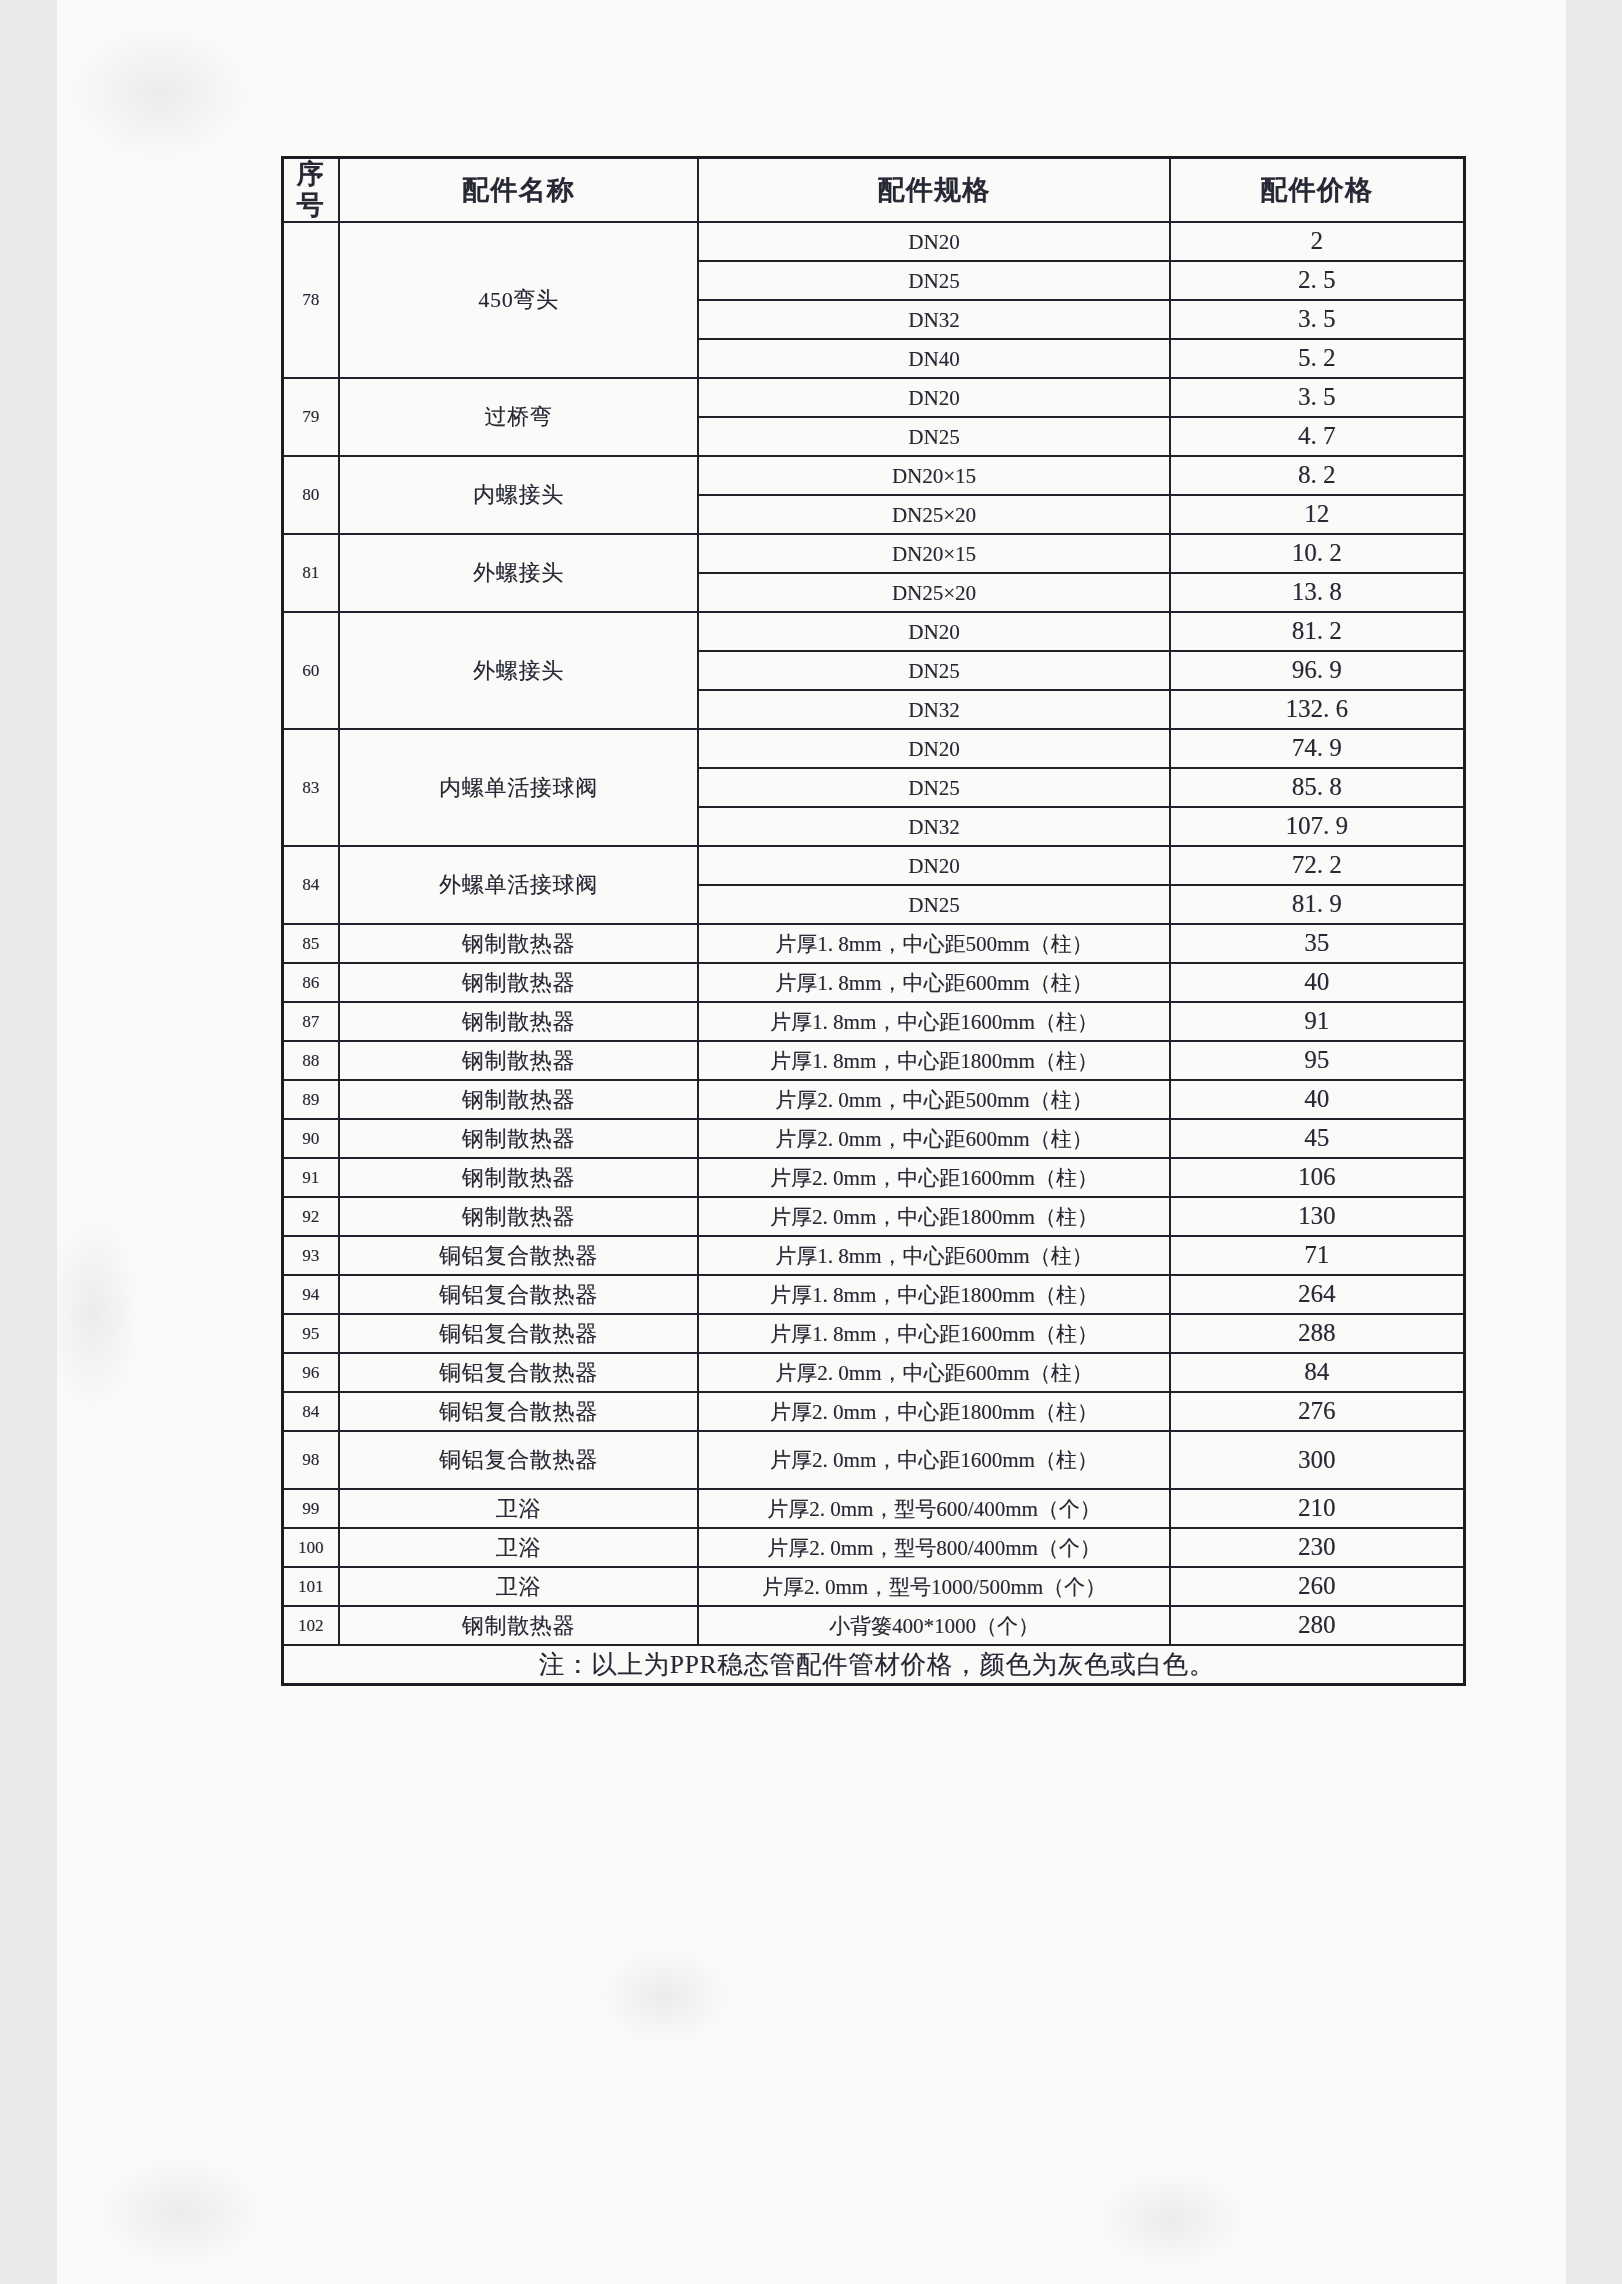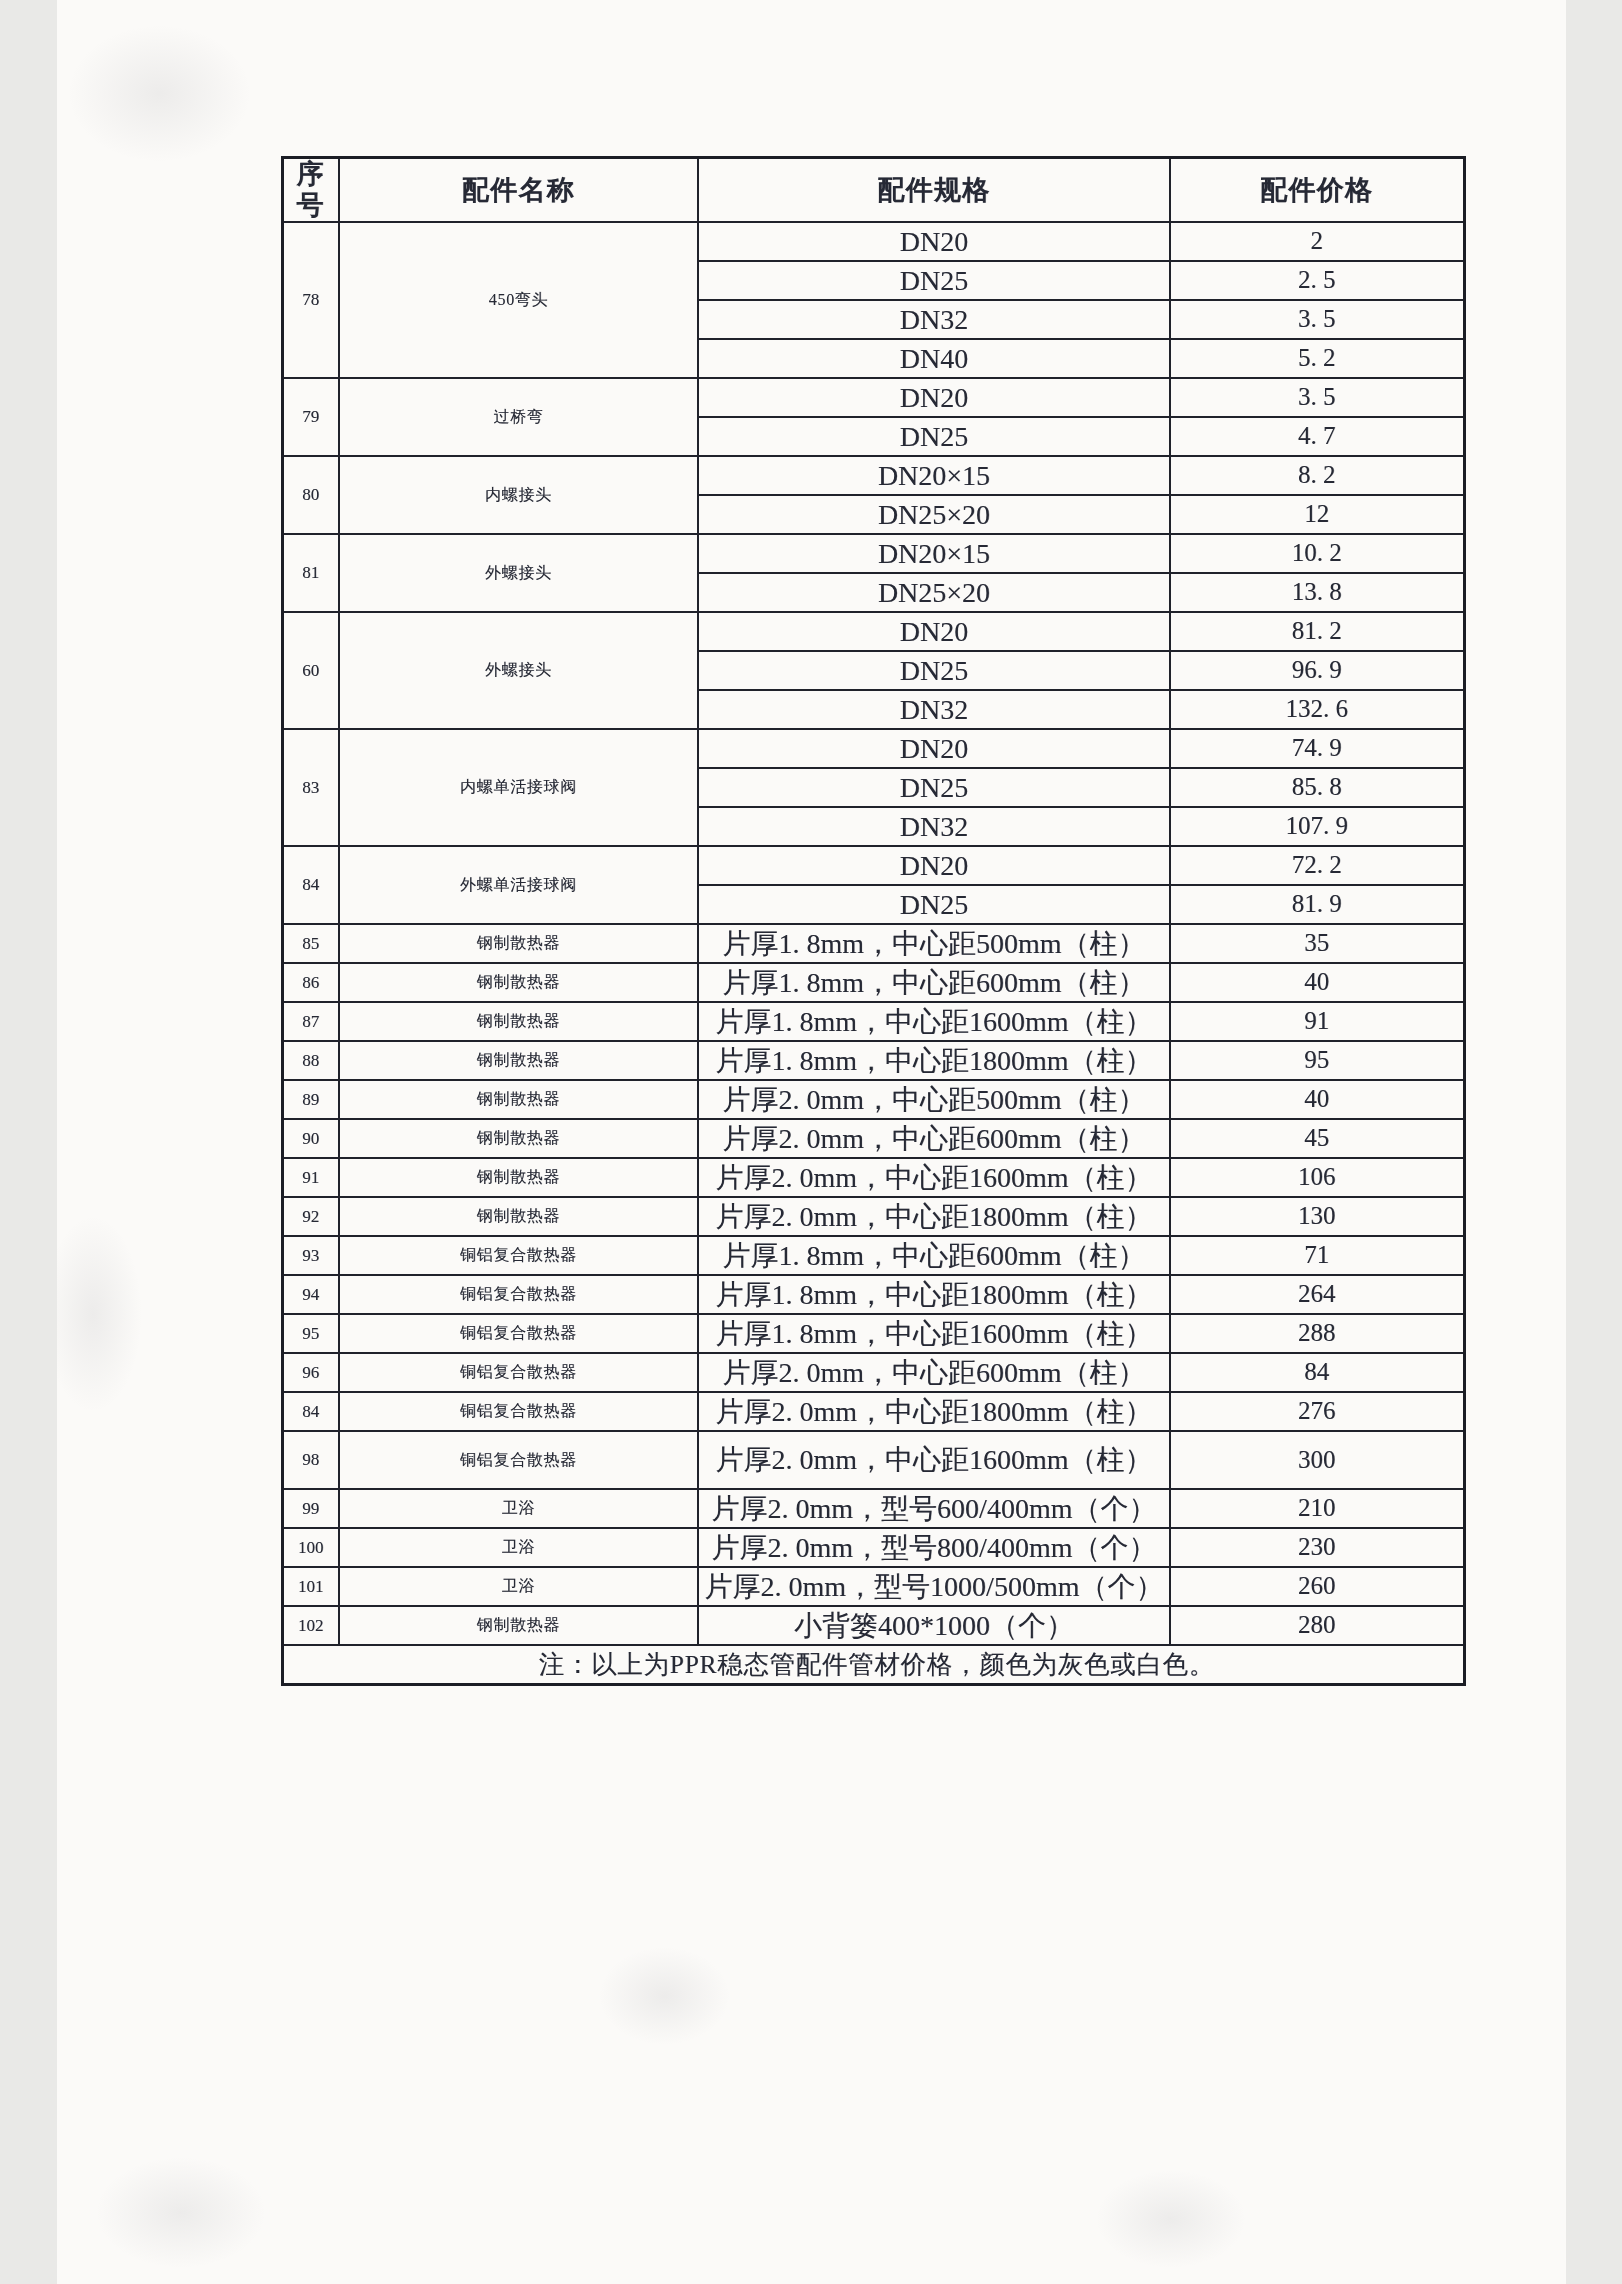--- a/index.html
+++ b/index.html
@@ -54,22 +54,22 @@
   .price-table thead th {
     height: 37px;
     font-size: 27px;
     font-weight: 700;
     letter-spacing: 1.3px;
     border-bottom-width: 2.6px;
   }
   .price-table tbody td { height: 37px; }
   .price-table tr.tall td { height: 56px; }
   td.col-serial { font-size: 17px; }
-  td.col-name   { font-size: 16px; letter-spacing: 0.7px; margin-left: 12px; }
-  td.col-spec   { font-size: 28px; }
+  td.col-name   { font-size: 22px; letter-spacing: 0.7px; margin-left: 12px; }
+  td.col-spec   { font-size: 21px; }
   td.col-price  { font-size: 25px; }
   .note-row td {
     height: 37px;
     text-align: center;
     padding-left: 7.8px;
     font-size: 25.5px;
     letter-spacing: 0.7px;
   }
 </style>
 </head>

